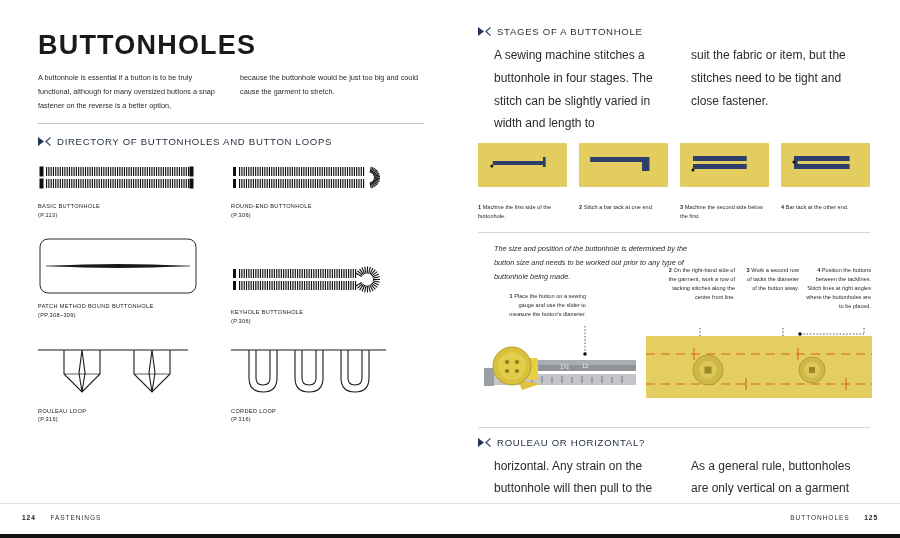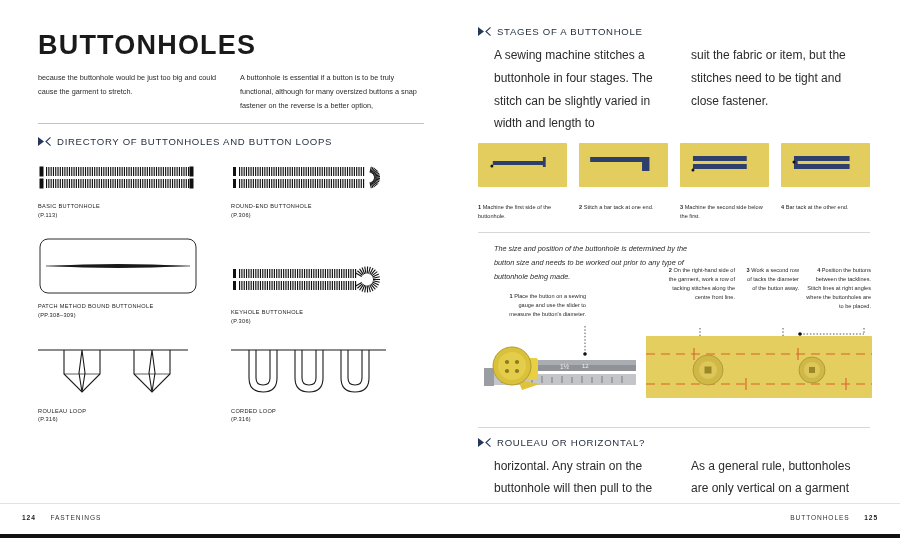--- a/index.html
+++ b/index.html
@@ -64,22 +64,22 @@
 <body>
 
 <div class="spread">
   <div class="bartop"></div>
 
   <div class="page page-left">
 
     <h1 class="title">BUTTONHOLES</h1>
 
     <div class="intro">
+      <div class="col">A buttonhole is essential if a button is to be truly functional, although for many oversized buttons a snap fastener on the reverse is a better option,</div>
       <div class="col">because the buttonhole would be just too big and could cause the garment to stretch.</div>
-      <div class="col">A buttonhole is essential if a button is to be truly functional, although for many oversized buttons a snap fastener on the reverse is a better option,</div>
     </div>
 
     <div class="rule"></div>
 
     <div class="sec-head">
       <svg class="arrow-ico" width="13" height="9" viewBox="0 0 13 9">
         <path d="M0 0 L6 4.5 L0 9 Z" fill="#24365c"></path>
         <path d="M12.5 0.4 L8 4.5 L12.5 8.6" fill="none" stroke="#24365c" stroke-width="1.1"></path>
       </svg>
       <span class="label">DIRECTORY OF BUTTONHOLES AND BUTTON LOOPS</span>

